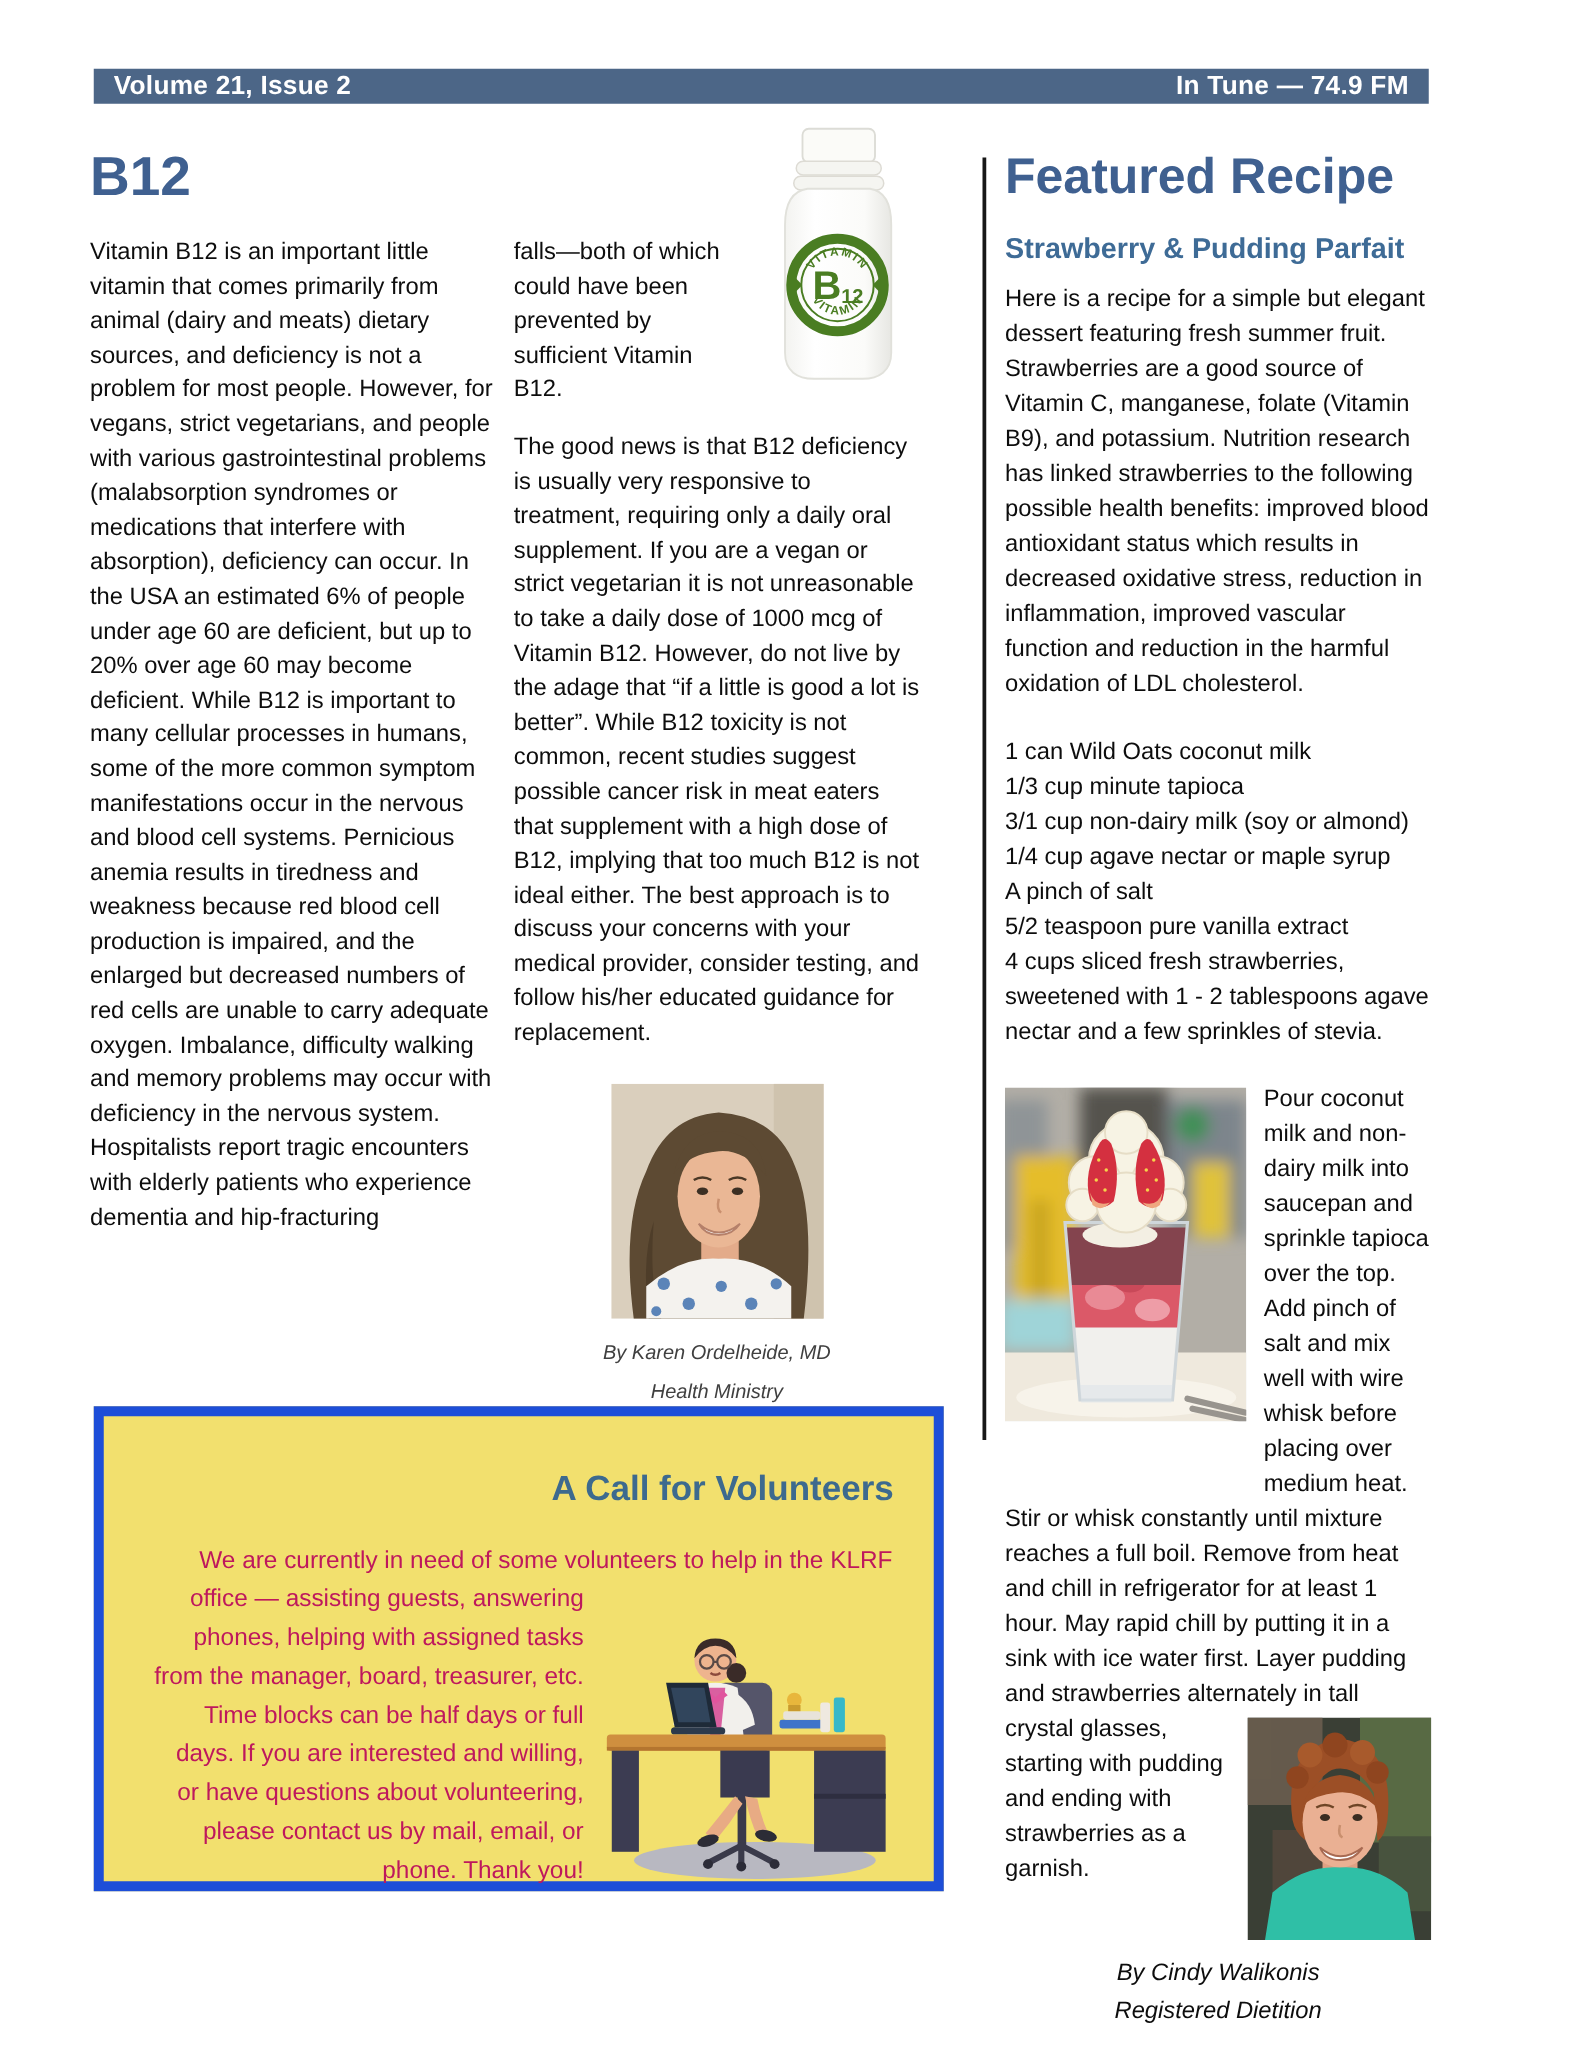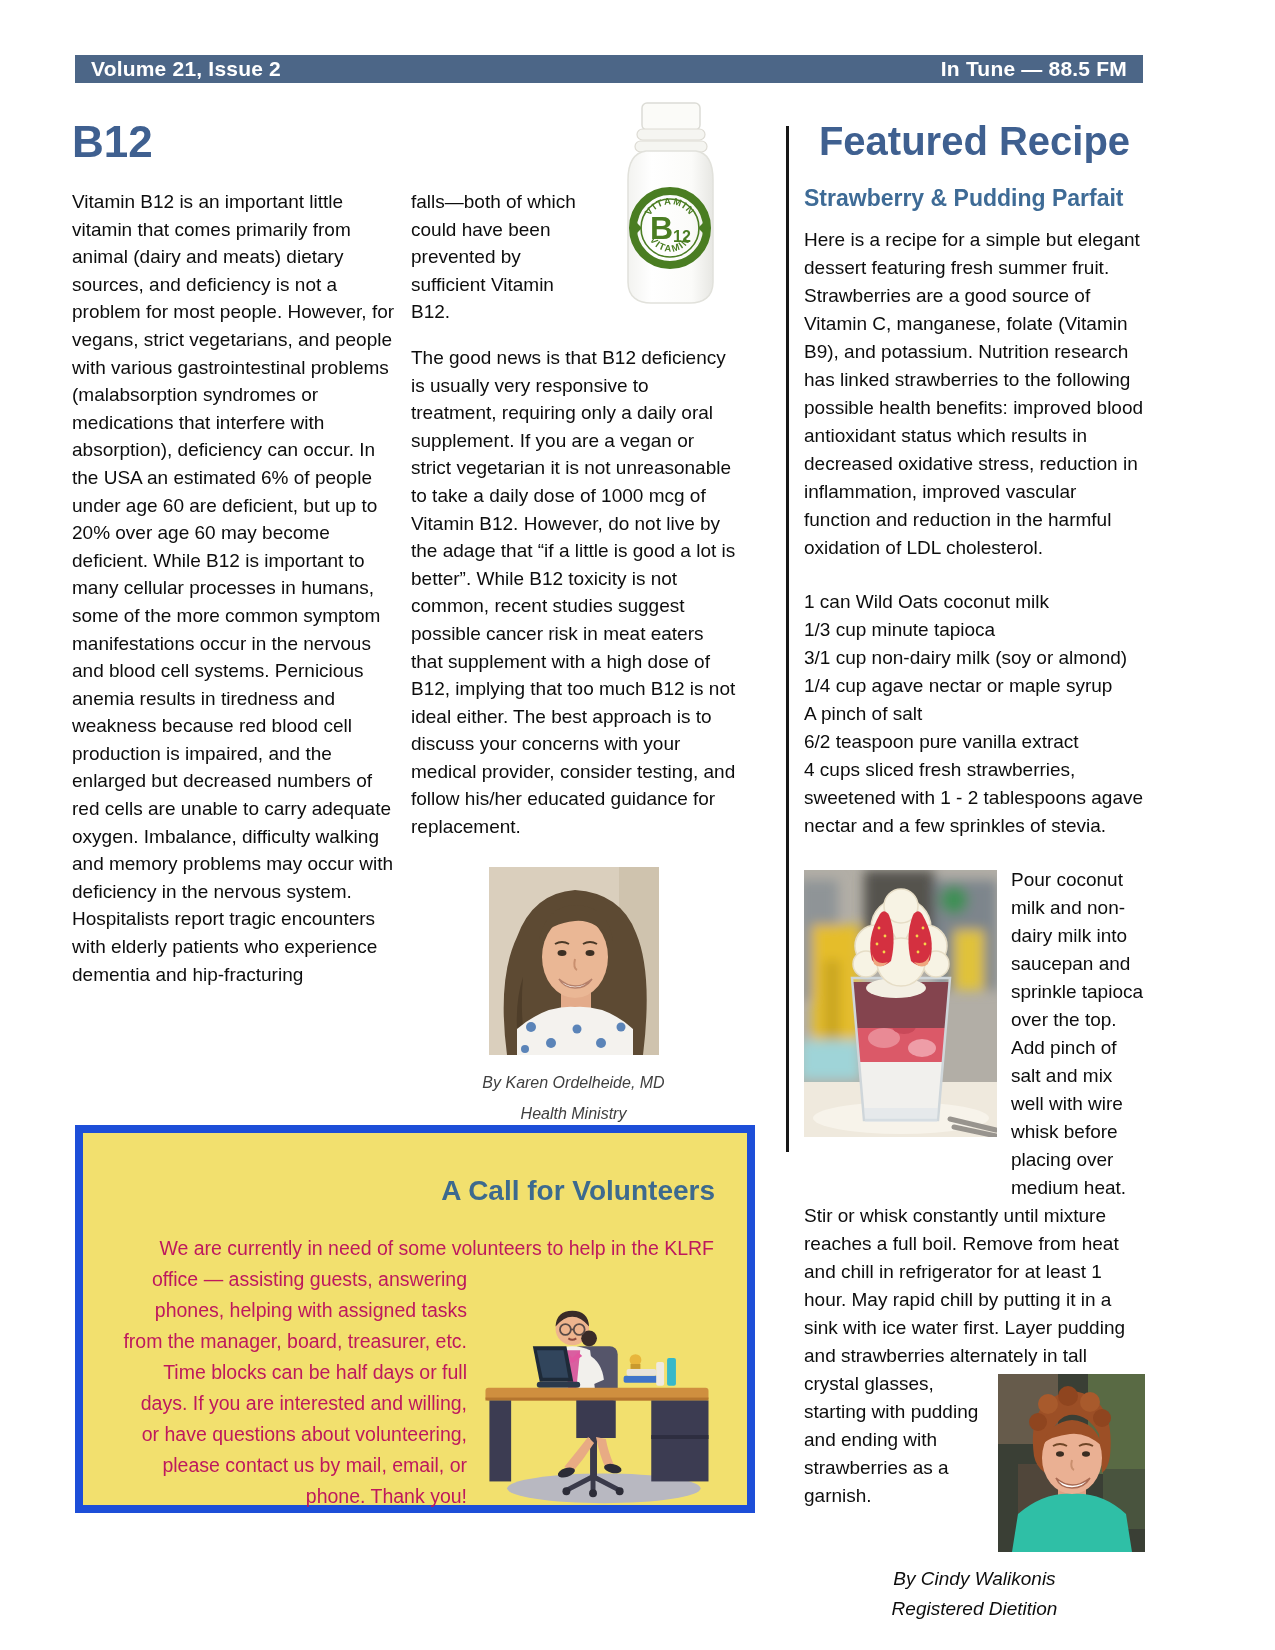--- a/index.html
+++ b/index.html
@@ -24,21 +24,21 @@
   .col p{margin:0;}
   .col .p2{margin-top:18px;}
   .bottle-float{float:right;width:132px;height:205px;margin:-88px 0 0 10px;}
   .karen{width:170px;margin:26px auto 12px auto;}
   .caption{ text-align:center;font-style:italic;font-size:16px;line-height:31px;color:#404040;}
   .caption span{display:block;}
   
   .divider{position:absolute;left:786px;top:126px;width:3px;height:1026px;background:#171717;}
   
   .recipe{position:absolute;left:804px;top:118px;width:341px;font-size:19px;line-height:28px;color:#0d0d0d;}
-  .recipe h1{font-size:40px;line-height:46px;color:#3f6090;margin:0 0 20px 0;font-weight:bold;text-align:center;}
+  .recipe h1{font-size:40px;line-height:46px;color:#3f6090;margin:0 0 20px 0;font-weight:bold;}
   .recipe h2{font-size:23px;line-height:28px;color:#3e6b96;margin:0 0 14px 0;font-weight:bold;}
   .recipe .intro{margin:0 0 26px 0;}
   .ingredients{margin:0 0 26px 0;}
   .instructions{margin:0;}
   .parfait-float{float:left;width:193px;margin:4px 14px 0 0;padding-bottom:64px;}
   .cindy-float{float:right;width:147px;margin:4px 0 6px 12px;}
   .byline{margin-top:54px;text-align:center;font-style:italic;line-height:30px;}
   .byline span{display:block;}
   .clear{clear:both;}
   
@@ -51,21 +51,21 @@
   .vol-body{font-size:19.5px;line-height:31px;color:#be185d;}
   .vol-spacer{float:right;width:1px;height:56px;}
   .vol-cartoon{float:right;clear:right;width:238px;height:225px;margin:0 0 0 10px;}
   svg{display:block;}
 </style>
 </head>
 <body>
 
 <div class="topbar">
   <span>Volume 21, Issue 2</span>
-  <span>In Tune — 88.5 FM</span>
+  <span>In Tune — 74.9 FM</span>
 </div>
 
 <div class="b12">
   <h1>B12</h1>
   <div class="cols">
     <div class="col">
       <p>Vitamin B12 is an important little vitamin that comes primarily from animal (dairy and meats) dietary sources, and deficiency is not a problem for most people. However, for vegans, strict vegetarians, and people with various gastrointestinal problems (malabsorption syndromes or medications that interfere with absorption), deficiency can occur. In the USA an estimated 6% of people under age 60 are deficient, but up to 20% over age 60 may become deficient. While B12 is important to many cellular processes in humans, some of the more common symptom manifestations occur in the nervous and blood cell systems. Pernicious anemia results in tiredness and weakness because red blood cell production is impaired, and the enlarged but decreased numbers of red cells are unable to carry adequate oxygen. Imbalance, difficulty walking and memory problems may occur with deficiency in the nervous system. Hospitalists report tragic encounters with elderly patients who experience dementia and hip-fracturing</p>
     </div>
     <div class="col">
       <p>
@@ -139,21 +139,21 @@
 <div class="recipe">
   <h1>Featured Recipe</h1>
   <h2>Strawberry &amp; Pudding Parfait</h2>
   <p class="intro">Here is a recipe for a simple but elegant dessert featuring fresh summer fruit. Strawberries are a good source of Vitamin C, manganese, folate (Vitamin B9), and potassium. Nutrition research has linked strawberries to the following possible health benefits: improved blood antioxidant status which results in decreased oxidative stress, reduction in inflammation, improved vascular function and reduction in the harmful oxidation of LDL cholesterol.</p>
   <div class="ingredients">
     <div>1 can Wild Oats coconut milk</div>
     <div>1/3 cup minute tapioca</div>
     <div>3/1 cup non-dairy milk (soy or almond)</div>
     <div>1/4 cup agave nectar or maple syrup</div>
     <div>A pinch of salt</div>
-    <div>6/2 teaspoon pure vanilla extract</div>
+    <div>5/2 teaspoon pure vanilla extract</div>
     <div>4 cups sliced fresh strawberries, sweetened with 1 - 2 tablespoons agave nectar and a few sprinkles of stevia.</div>
   </div>
   <div class="instructions">
     <span class="parfait-float">
       <svg viewBox="0 0 193 267" width="193" height="267">
         <defs>
           <filter id="blur6">
               <feGaussianBlur stdDeviation="6"></feGaussianBlur>
             </filter>
           <clipPath id="glassClip">

